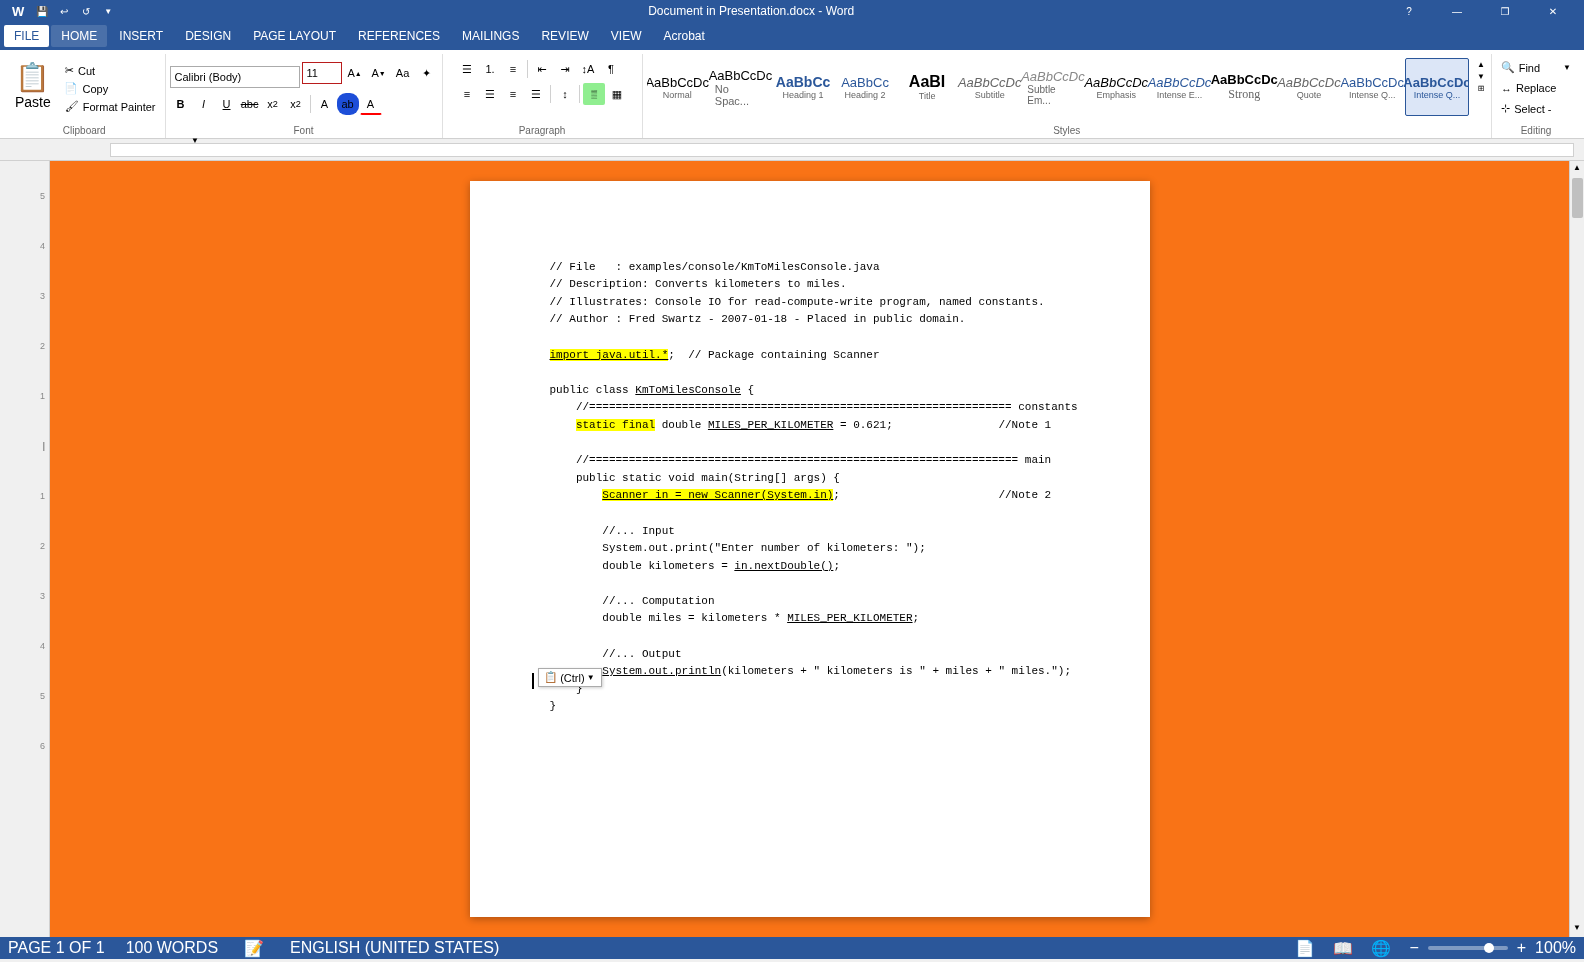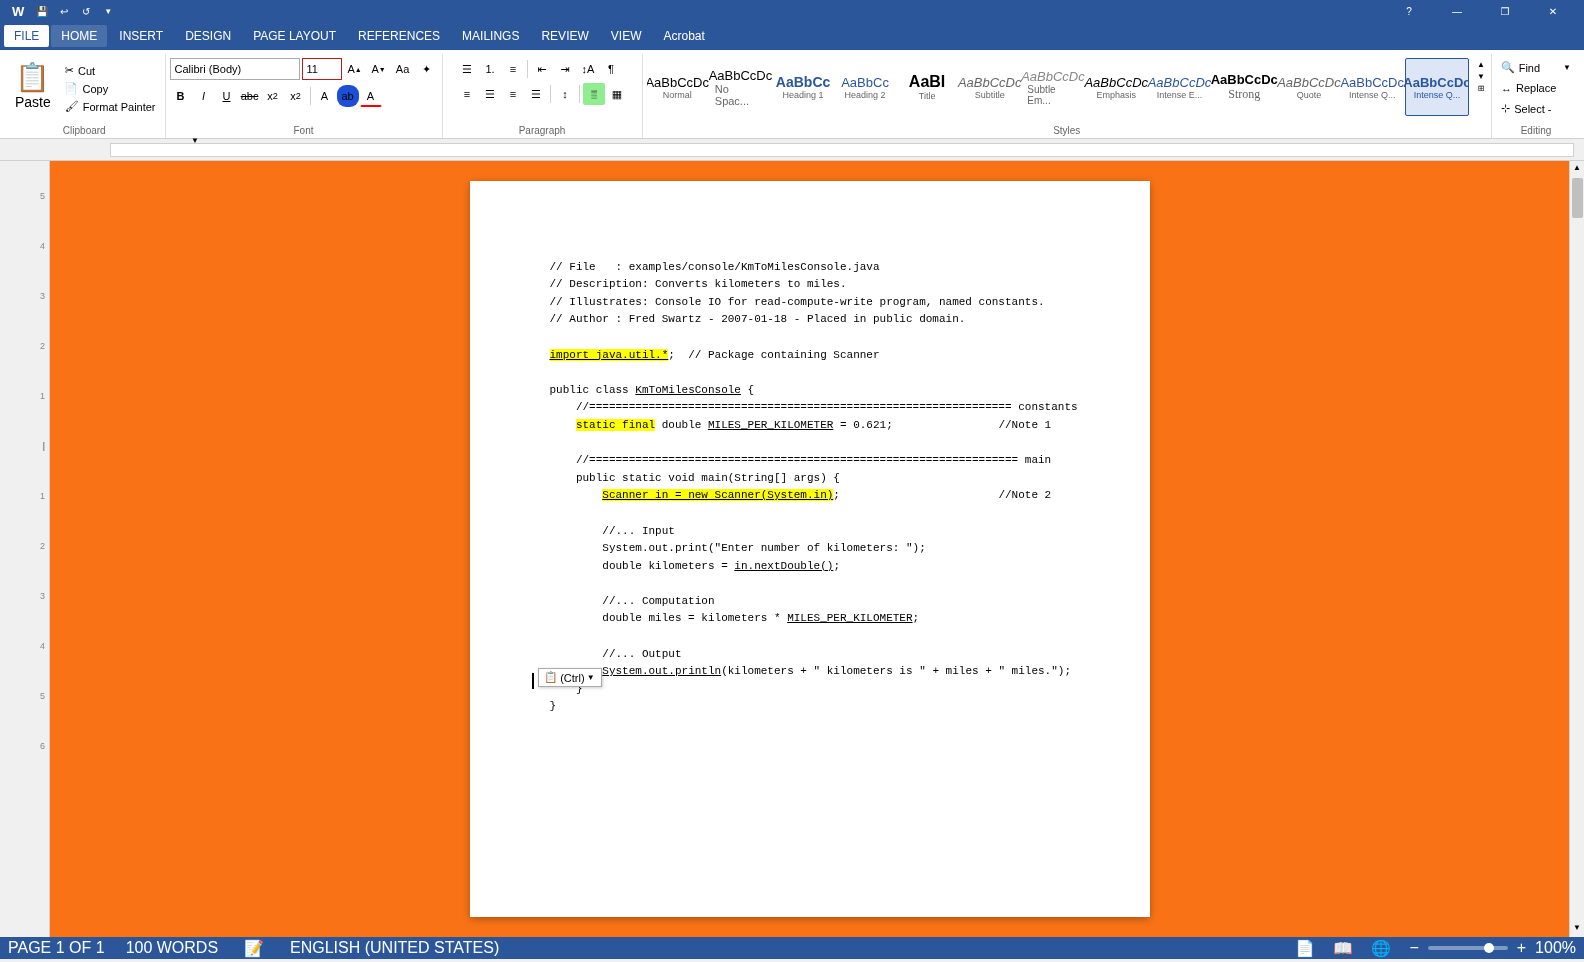--- a/index.html
+++ b/index.html
@@ -85,21 +85,21 @@
       display: flex; align-items: center; gap: 4px;
       padding: 1px 4px; font-size: 11px; cursor: pointer;
       border: 1px solid transparent; border-radius: 2px;
     }
 
     
     #font-group { min-width: 200px; }
     .font-row { display: flex; align-items: center; gap: 2px; width: 100%; }
     .font-select {
       border: 1px solid #ababab; padding: 1px 4px; font-size: 11px;
-      background: white; width: 130px; height: 22px;
+      background: white; width: 130px; height: 22px; margin-top: 8px;
     }
     .font-size-select {
       border: 1px solid #b91c1c; padding: 1px 4px; font-size: 11px;
       background: white; width: 40px; height: 22px;
     }
     .font-size-btns { display: flex; gap: 2px; }
     .icon-btn {
       width: 22px; height: 22px; display: flex; align-items: center; justify-content: center;
       border: 1px solid transparent; border-radius: 2px; cursor: pointer; font-size: 11px;
     }
@@ -252,20 +252,21 @@
 <body>
 
 <div id="title-bar">
   <div id="title-bar-left">
     <div style="background:#2b579a;color:white;font-weight:bold;font-size:13px;padding:0 4px;">W</div>
     <div class="title-icon">💾</div>
     <div class="title-icon">↩</div>
     <div class="title-icon">↺</div>
     <div class="title-icon" style="font-size:8px;">▼</div>
   </div>
+  <div id="title-center">Document in Presentation.docx - Word</div>
   <div id="title-bar-right">
     <div class="win-btn">?</div>
     <div class="win-btn">—</div>
     <div class="win-btn">❐</div>
     <div class="win-btn win-btn-close">✕</div>
   </div>
 </div>
 
 <div id="menu-bar">
   <div class="menu-item active" style="background:white;color:#2b579a;">FILE</div>

